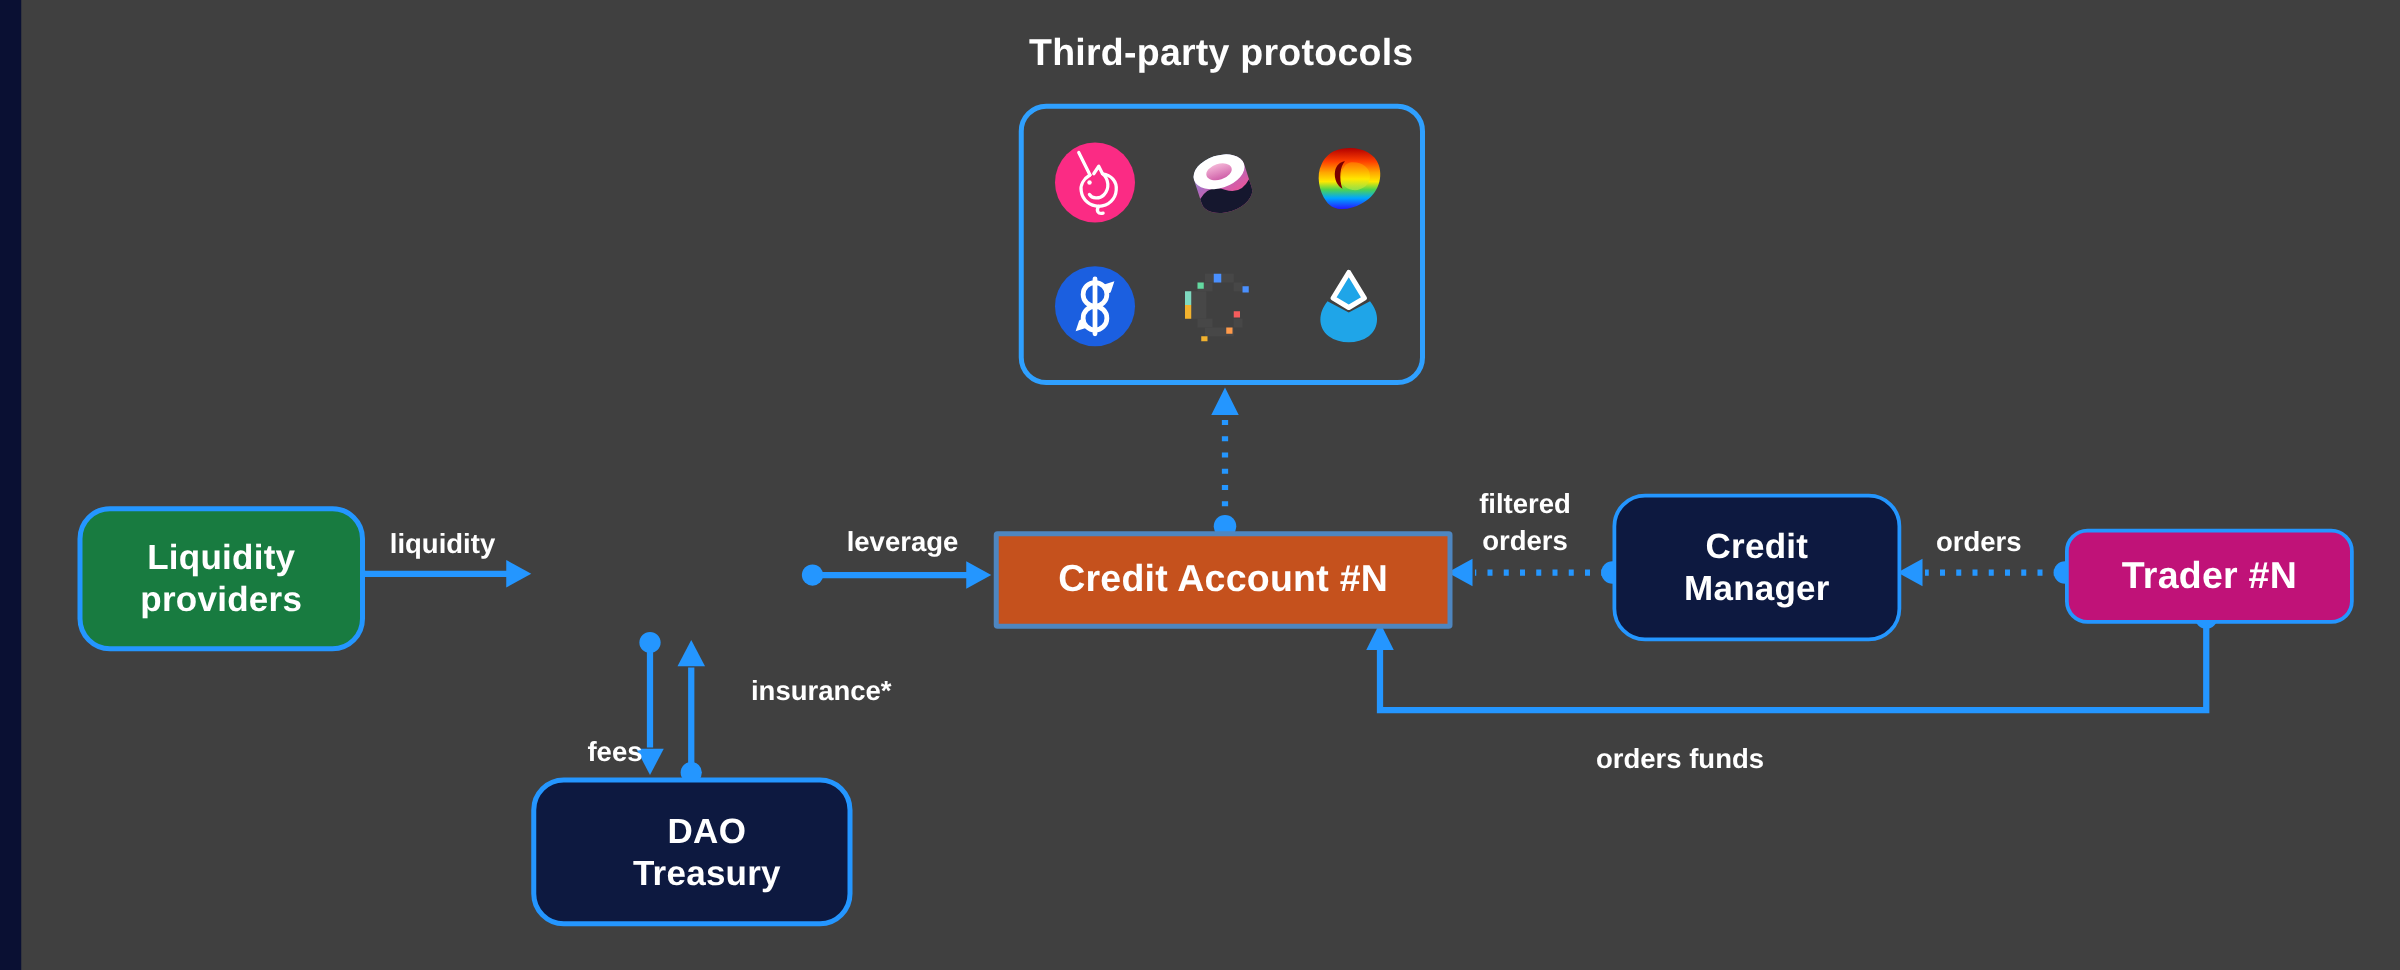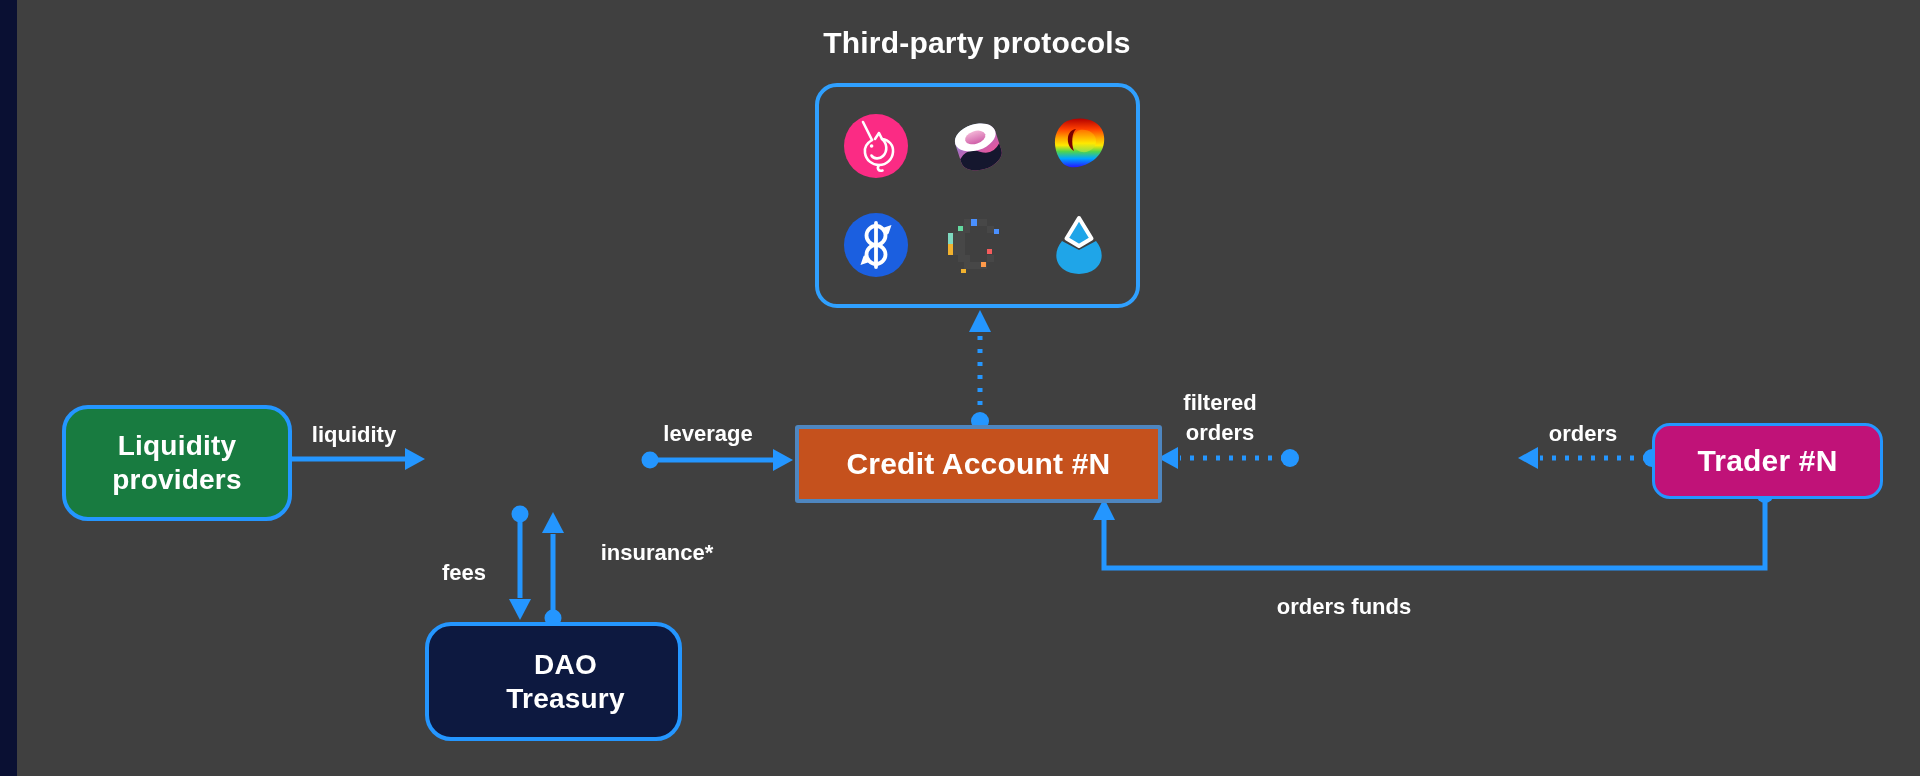--- a/index.html
+++ b/index.html
@@ -181,35 +181,39 @@
   <div class="node green" style="left:45px;top:405px;width:222px;height:108px;">
     <span>Liquidity
 providers</span>
   </div>
 
 
   <div class="node orange" style="left:778px;top:425px;width:359px;height:70px;">
     <span>Credit Account #N</span>
   </div>
 
+  <div class="node navy" style="left:1273px;top:395px;width:225px;height:112px;border-width:3px;">
+    <span>Credit
+Manager</span>
+  </div>
 
   <div class="node magenta" style="left:1635px;top:423px;width:225px;height:70px;">
     <span>Trader #N</span>
   </div>
 
   <div class="node navy" style="left:408px;top:622px;width:225px;height:111px;padding-left:24px;">
     <span>DAO
 Treasury</span>
   </div>
 
   <div class="edge-label" style="left:257px;top:420px;width:160px;">liquidity</div>
 
-  <div class="edge-label" style="left:611px;top:419px;width:160px;">leverage</div>
-
-  <div class="edge-label" style="left:397px;top:558px;width:100px;">fees</div>
+  <div class="edge-label" style="left:625px;top:419px;width:160px;">leverage</div>
+
+  <div class="edge-label" style="left:397px;top:587px;width:100px;text-align:right;">fees</div>
 
   <div class="edge-label" style="left:560px;top:538px;width:160px;">insurance*</div>
 
   <div class="edge-label" style="left:1133px;top:388px;width:140px;">filtered
 orders</div>
 
   <div class="edge-label" style="left:1506px;top:419px;width:120px;">orders</div>
 
   <div class="edge-label" style="left:1227px;top:592px;width:200px;">orders funds</div>
 

